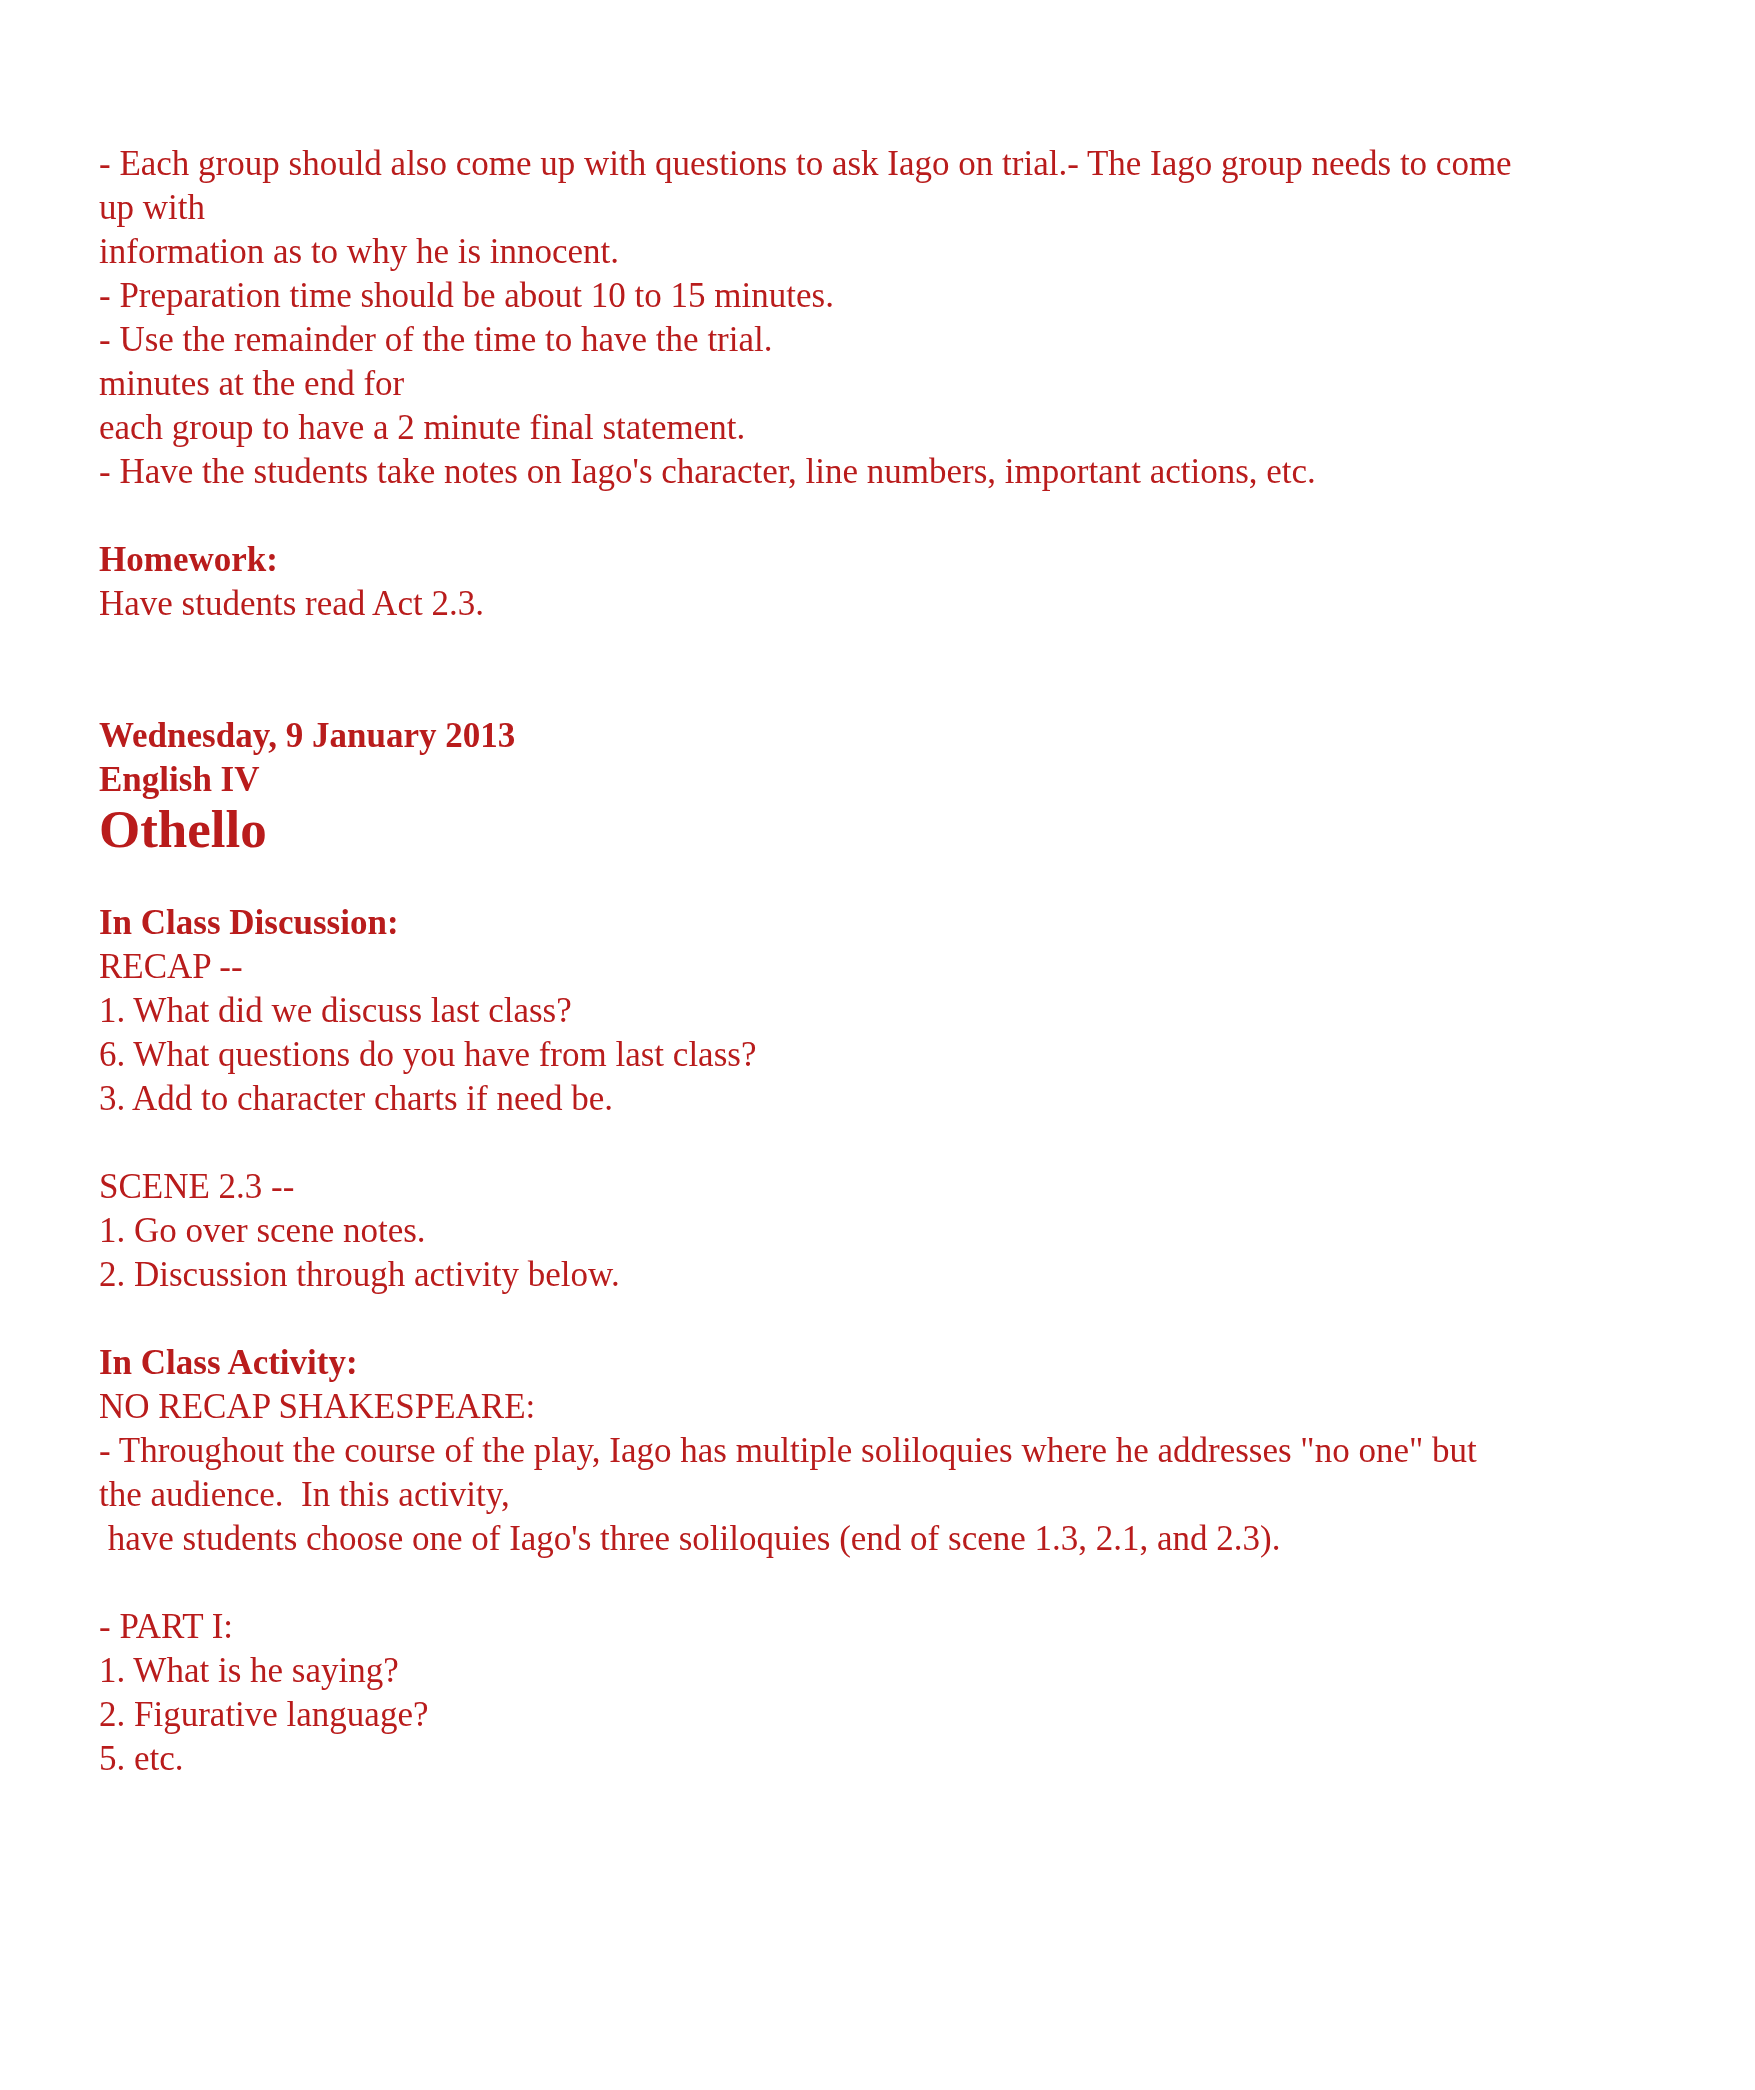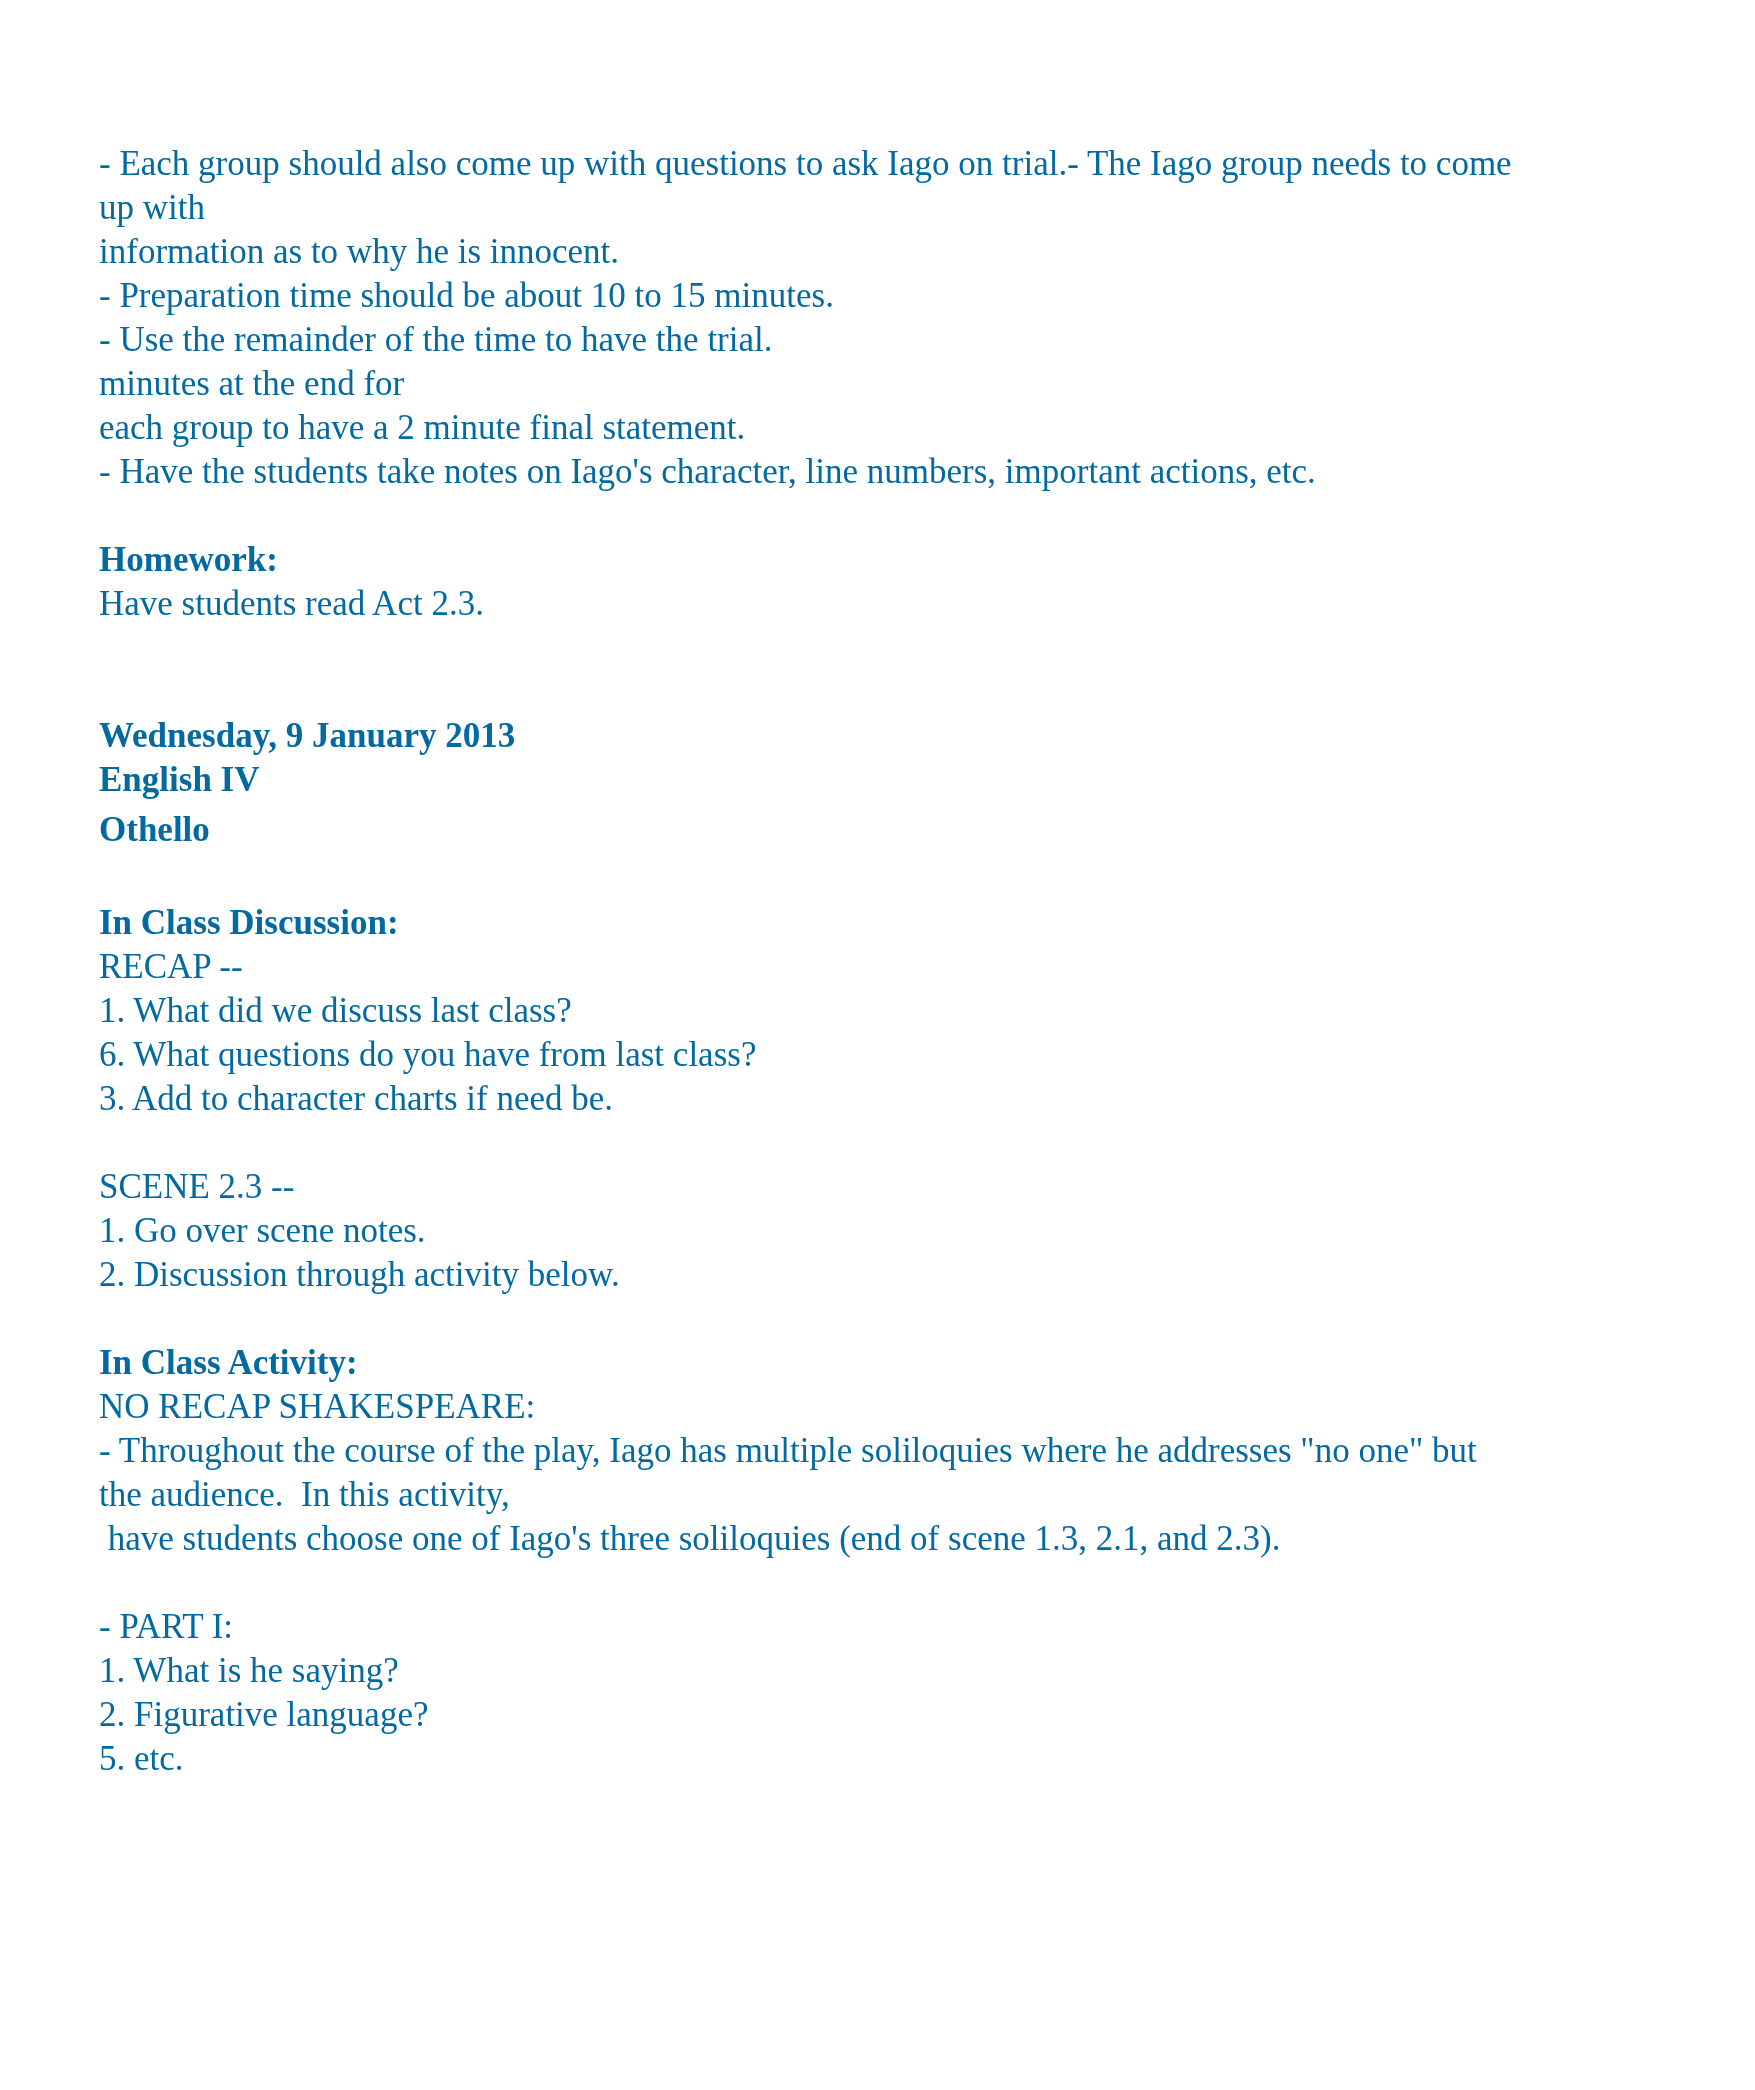--- a/index.html
+++ b/index.html
@@ -6,26 +6,26 @@
   .page {
     position: relative;
     width: 1756px;
     height: 2090px;
     background: #ffffff;
     box-sizing: border-box;
     padding: 142px 44px 0 99px;
     font-family: "Liberation Serif", serif;
     font-size: 35px;
     line-height: 44px;
-    color: #0369a1;
+    color: #b91c1c;
     overflow: hidden;
   }
   .line { white-space: pre; min-height: 44px; }
   .bold { font-weight: bold; }
-  .title { font-weight: bold; font-size: 35px; line-height: 55px; min-height: 55px; }
+  .title { font-weight: bold; font-size: 53px; line-height: 55px; min-height: 55px; }
 </style>
 </head>
 <body>
 
 <div class="page">
   <div class="line">- Each group should also come up with questions to ask Iago on trial.- The Iago group needs to come</div>
   <div class="line">up with</div>
   <div class="line">information as to why he is innocent.</div>
   <div class="line">- Preparation time should be about 10 to 15 minutes.</div>
   <div class="line">- Use the remainder of the time to have the trial.</div>

